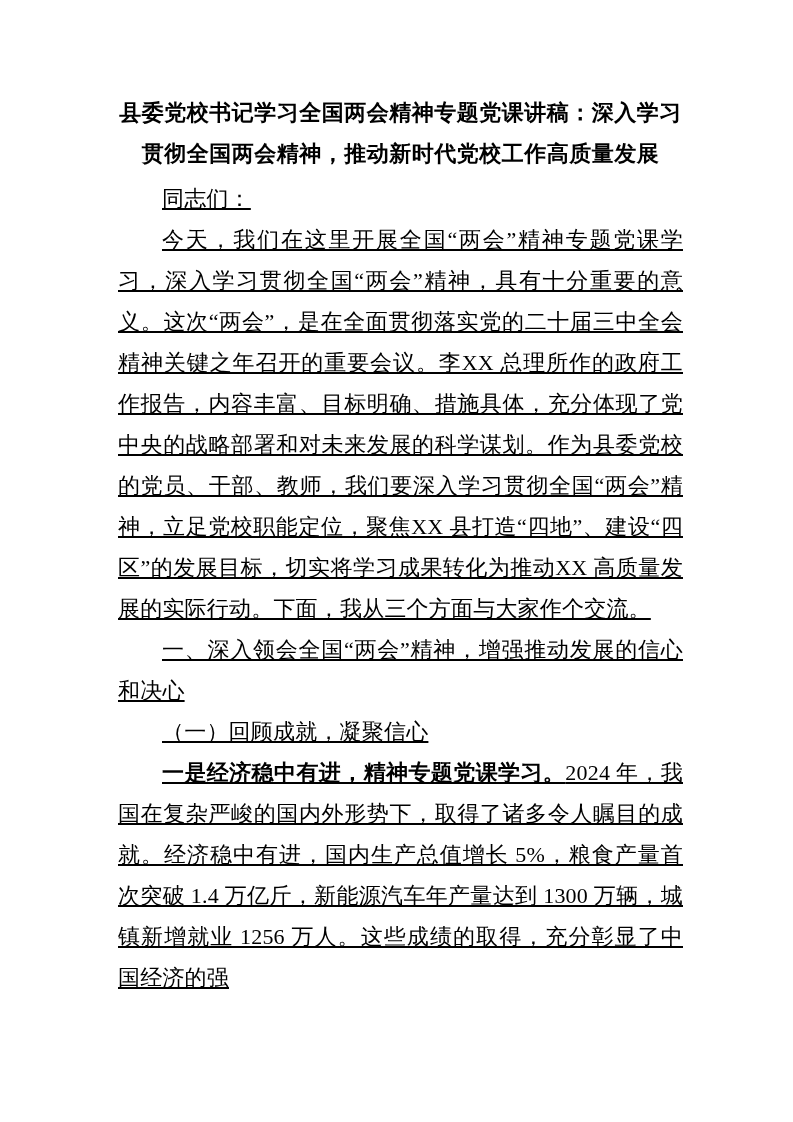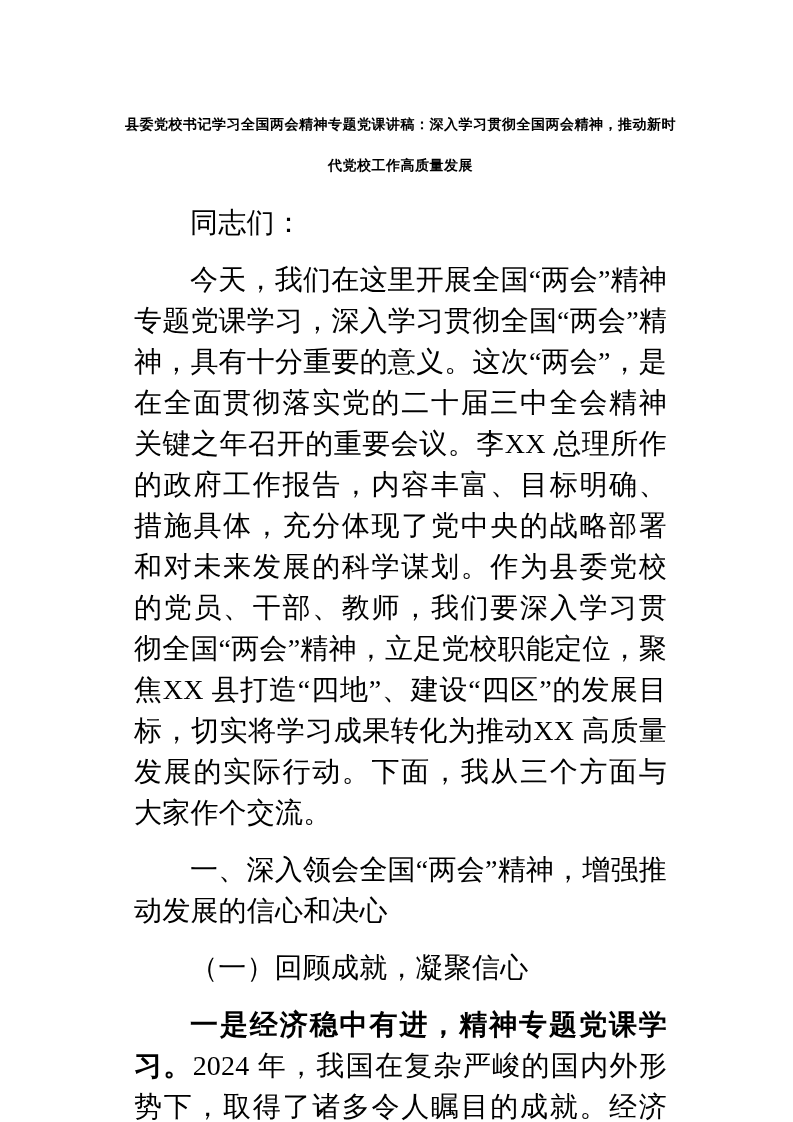--- a/index.html
+++ b/index.html
@@ -12,34 +12,35 @@
     width: 793px;
     height: 1122px;
     box-sizing: border-box;
     background: #ffffff;
     color: #000000;
     padding: 92px 110px 0 118px;
     overflow: hidden;
     font-family: "Liberation Serif", "DejaVu Serif", serif;
   }
   .doc-title {
-    margin: 12px 0 4px 0;
-    font-size: 14px;
+    margin: 0 0 4px 0;
+    font-size: 22px;
     line-height: 41px;
     font-weight: bold;
     text-align: center;
     letter-spacing: 0.5px;
   }
   .para {
-    margin: 16px;
-    font-size: 28px;
+    margin: 0;
+    font-size: 22px;
     line-height: 41px;
     text-indent: 2em;
     text-align: justify;
     letter-spacing: 0.2px;
+    text-decoration: underline;
   }
   .point-lead {
     font-weight: bold;
   }
 </style>
 </head>
 <body>
 
 <div class="page">
   <h1 class="doc-title">县委党校书记学习全国两会精神专题党课讲稿：深入学习贯彻全国两会精神，推动新时代党校工作高质量发展</h1>

